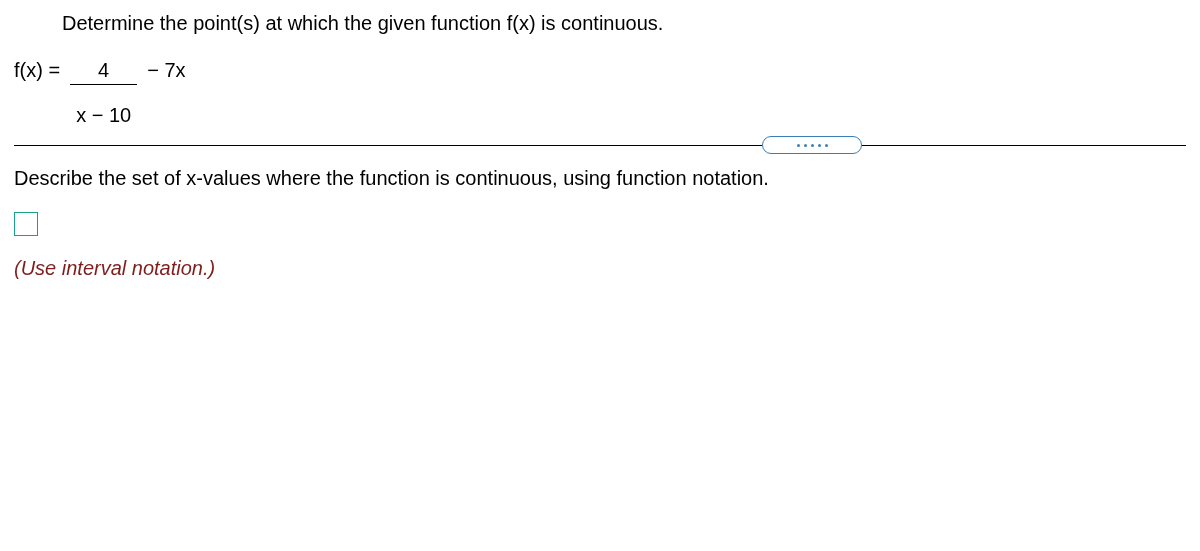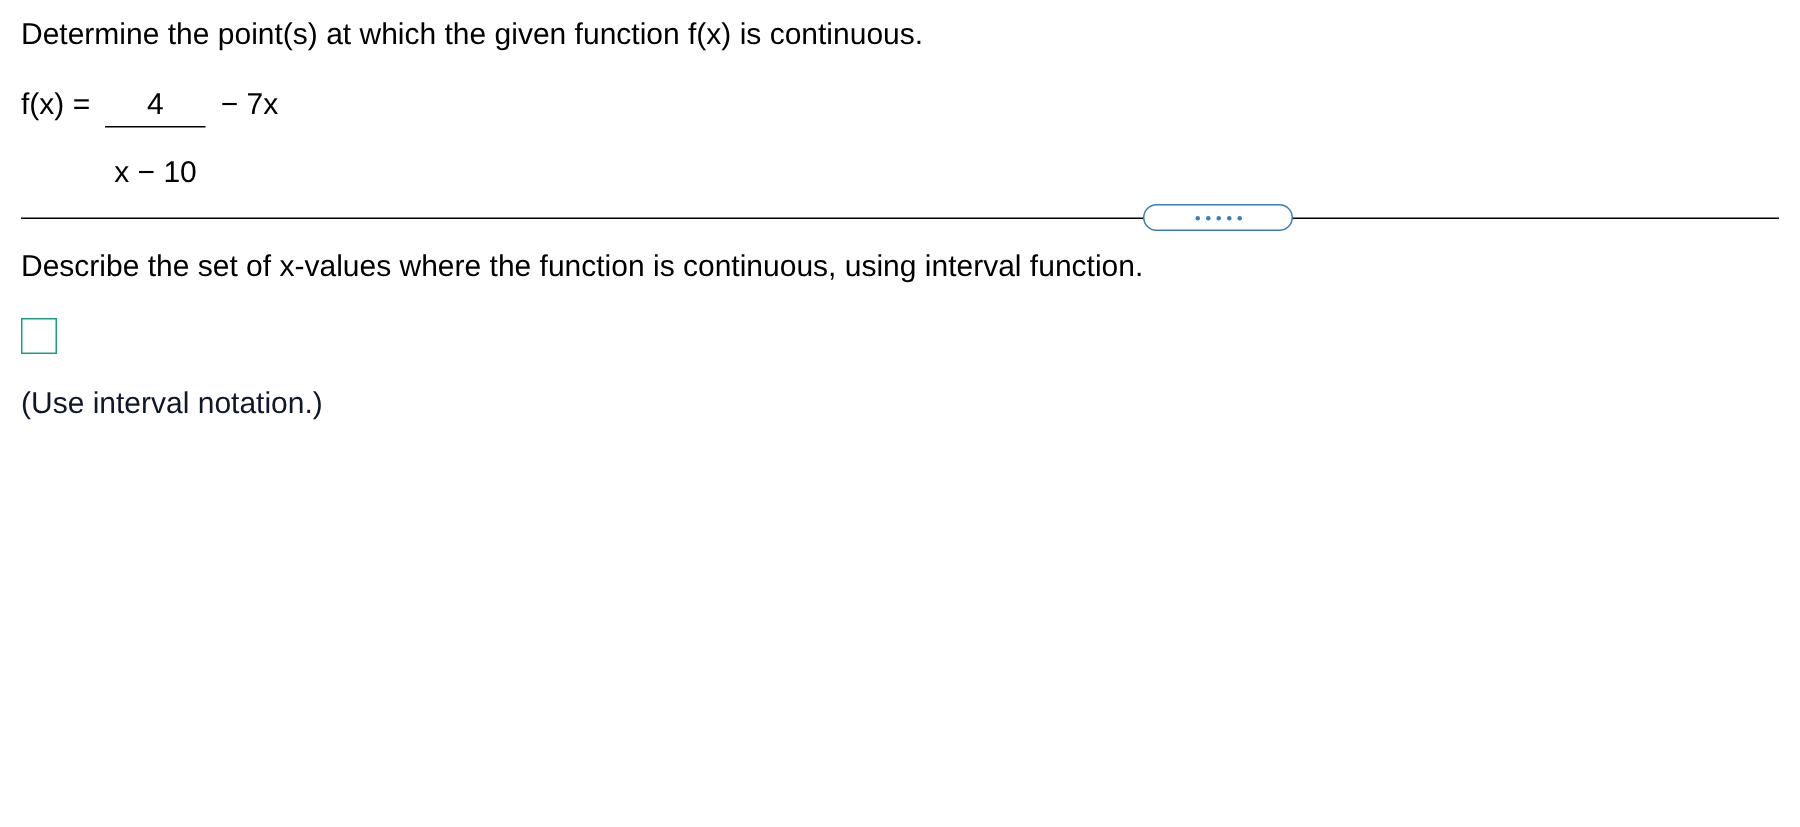--- a/index.html
+++ b/index.html
@@ -10,20 +10,21 @@
     body {
       font-family: Arial, Helvetica, sans-serif;
       font-size: 20px;
       color: #000;
       background: #fff;
       padding: 12px 14px;
       width: 1200px;
     }
     .question-text {
       margin-bottom: 24px;
+      margin-left: 48px;
     }
     .equation-row {
       display: flex;
       align-items: flex-start;
       gap: 6px;
       margin-bottom: 10px;
     }
     .fraction {
       display: inline-flex;
       flex-direction: column;
@@ -80,21 +81,22 @@
     }
     .answer-box {
       width: 24px;
       height: 24px;
       border: 1.5px solid #16a085;
       background: #fff;
       display: inline-block;
       margin-bottom: 16px;
     }
     .hint {
-      color: #0f172a;
+      color: #7f1d1d;
+      font-style: italic;
     }
   </style>
 </head>
 <body>
 
 
 
 <div class="question-text">Determine the point(s) at which the given function f(x) is continuous.</div>
 
 <div class="equation-row">
@@ -112,20 +114,20 @@
     <div class="pill-dots">
       <span></span>
         <span></span>
         <span></span>
         <span></span>
         <span></span>
     </div>
   </div>
 </div>
 
-<div class="sub-question">Describe the set of x-values where the function is continuous, using interval function.</div>
+<div class="sub-question">Describe the set of x-values where the function is continuous, using function notation.</div>
 
 <div class="answer-box"></div>
 
 <div class="hint">(Use interval notation.)</div>
 
 
 
 
 </body></html>

